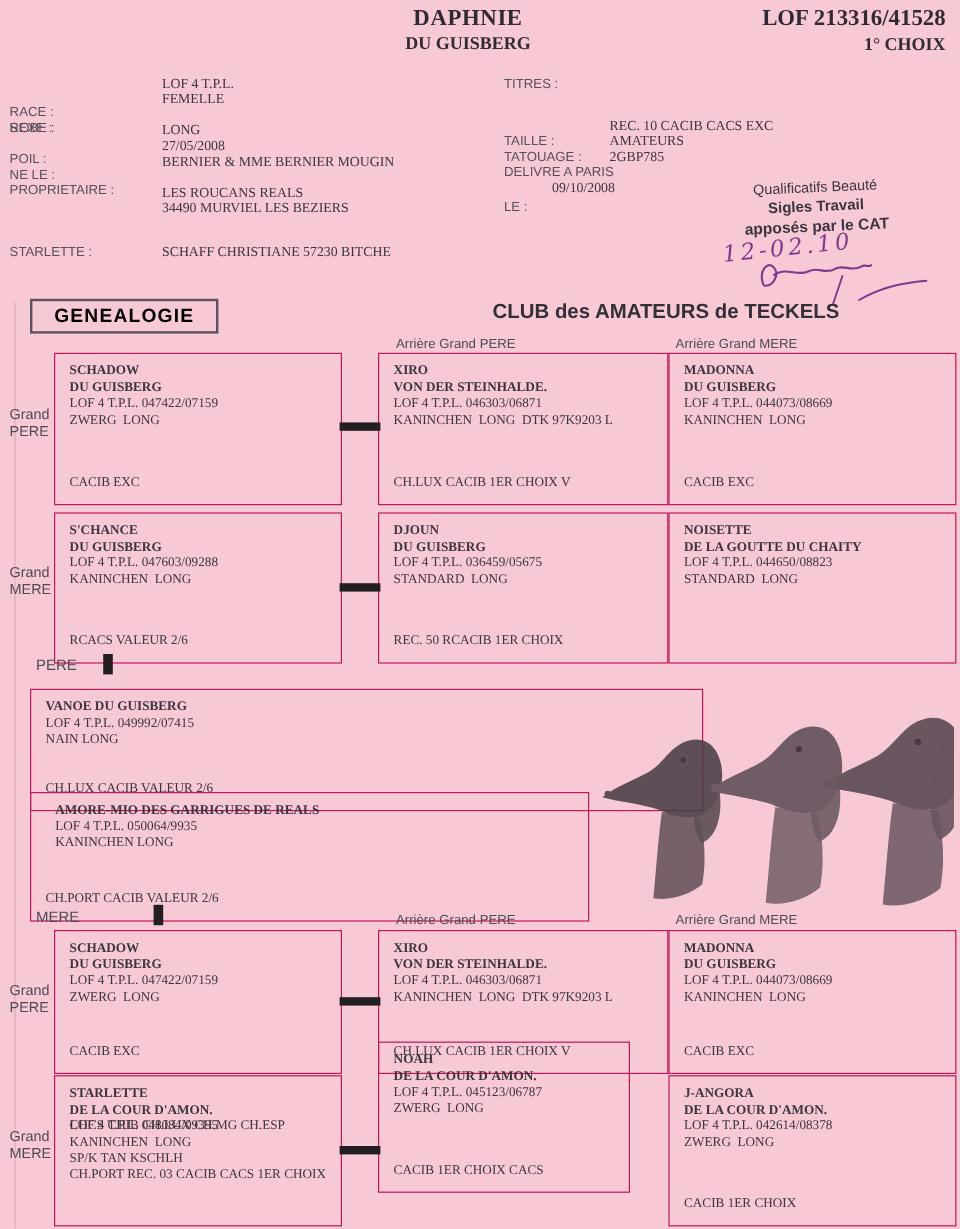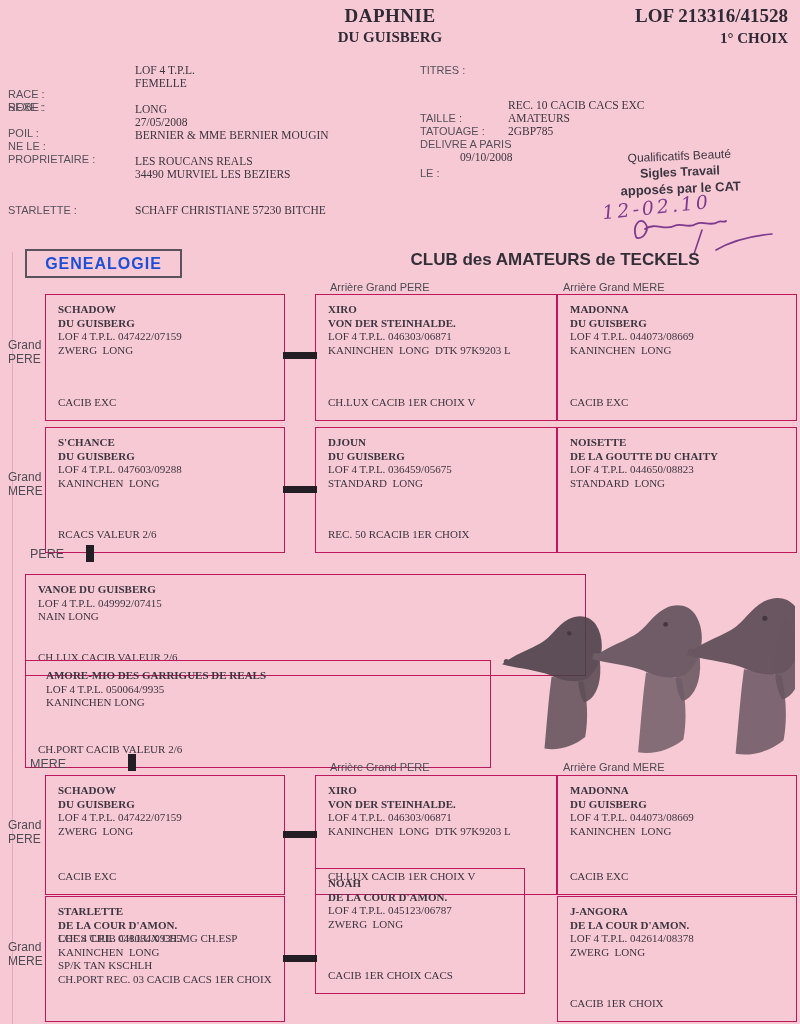--- a/index.html
+++ b/index.html
@@ -31,21 +31,21 @@
   .handwriting{
     position:absolute;left:602px;top:194px;width:140px;
     font-family:"DejaVu Serif", serif;font-style:italic;
     font-size:19px;letter-spacing:3px;color:#7d3a8e;
     transform:rotate(-6deg);
   }
   .geneal-box{
     position:absolute;left:25px;top:249px;width:153px;height:25px;
     border:2px solid #5a525c;display:flex;align-items:center;justify-content:center;
   }
-  .geneal-box span{font-family:"Liberation Sans", sans-serif;font-size:16px;font-weight:bold;letter-spacing:1px;color:#1d4ed8;text-align:right;}
+  .geneal-box span{font-family:"Liberation Sans", sans-serif;font-size:16px;font-weight:bold;letter-spacing:1px;color:#000000;text-align:right;}
   .club-title{
     position:absolute;left:320px;top:250px;width:470px;text-align:center;
     font-family:"Liberation Sans", sans-serif;font-size:17px;font-weight:bold;color:#332f38;
   }
   .colhead{font-family:"Liberation Sans", sans-serif;font-size:11px;color:#4e4a54;position:absolute;}
   .side-label{
     position:absolute;left:8px;font-family:"Liberation Sans", sans-serif;
     font-size:12px;line-height:14px;color:#4e4a54;
   }
   .pm-label{position:absolute;font-family:"Liberation Sans", sans-serif;font-size:12.5px;color:#4e4a54;}

